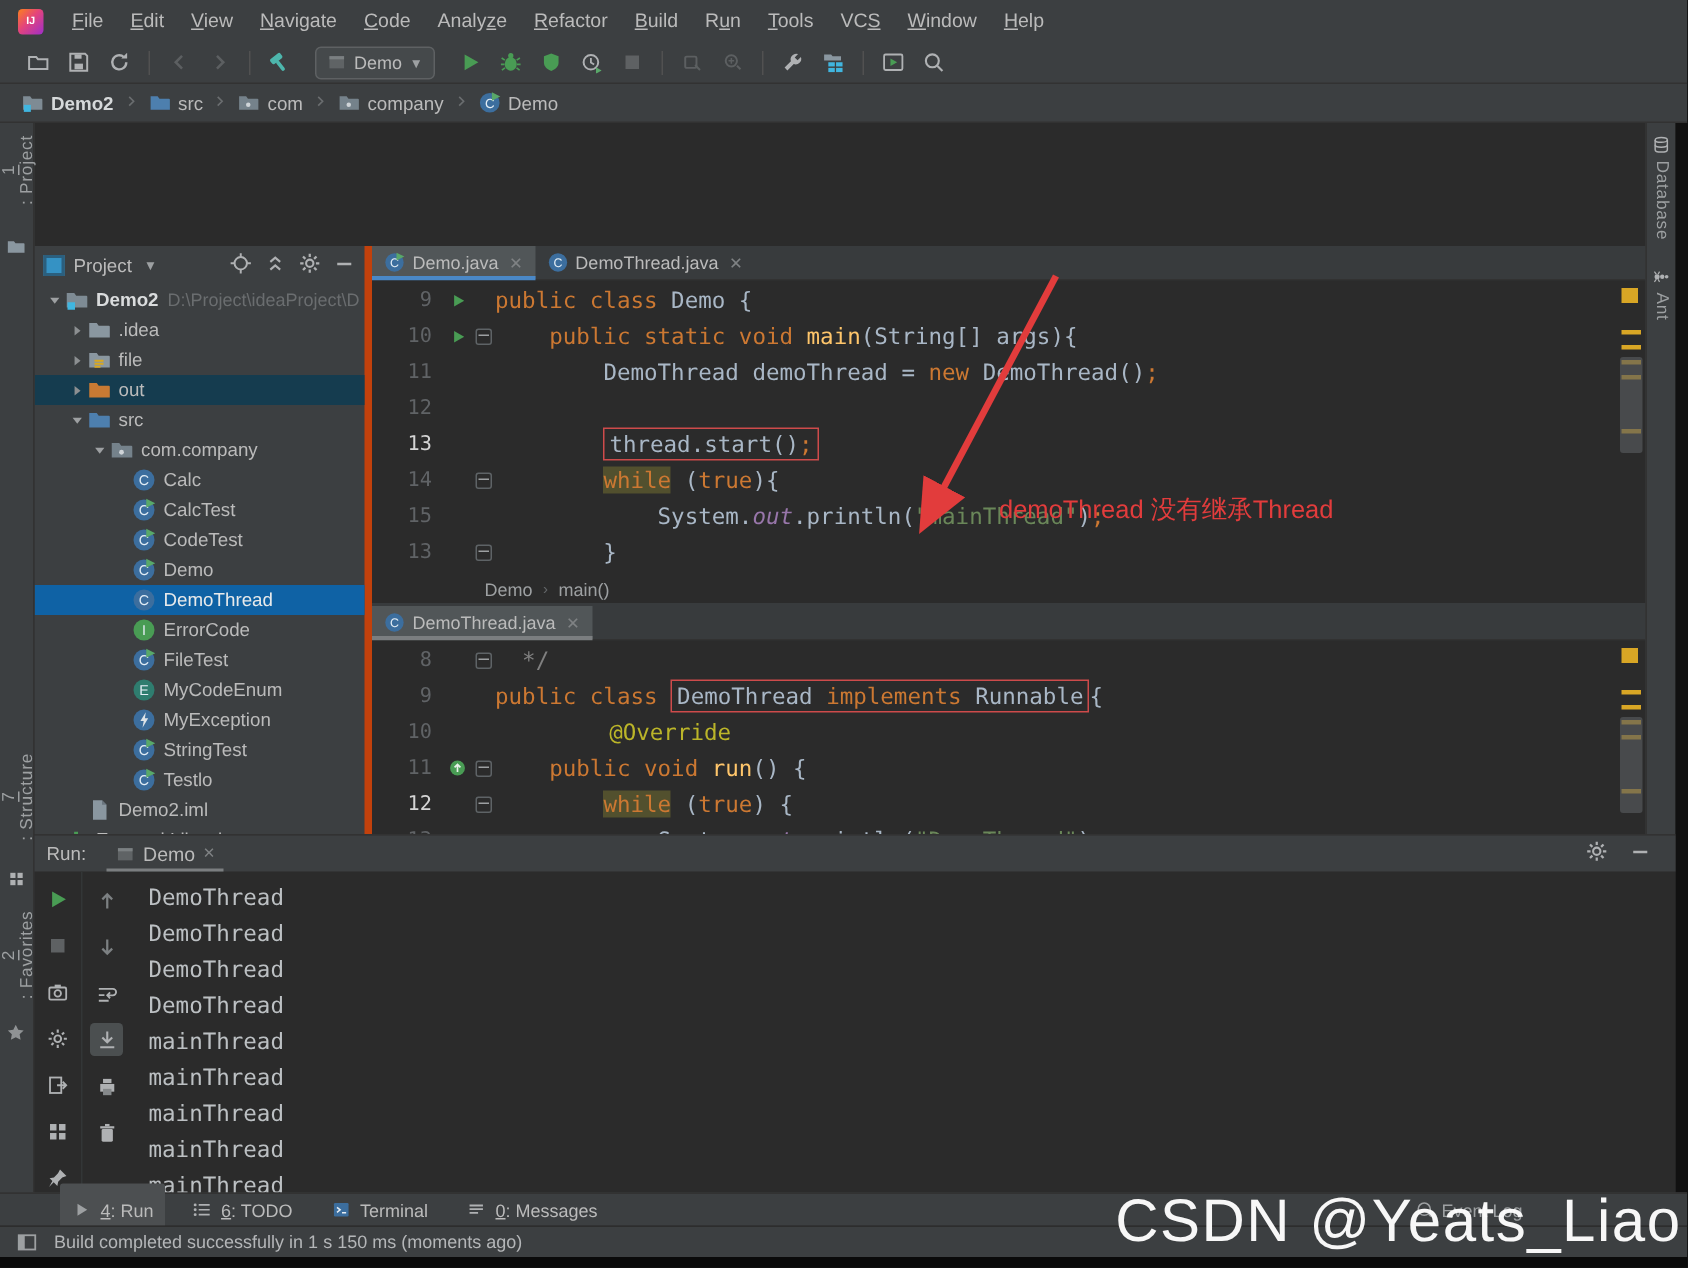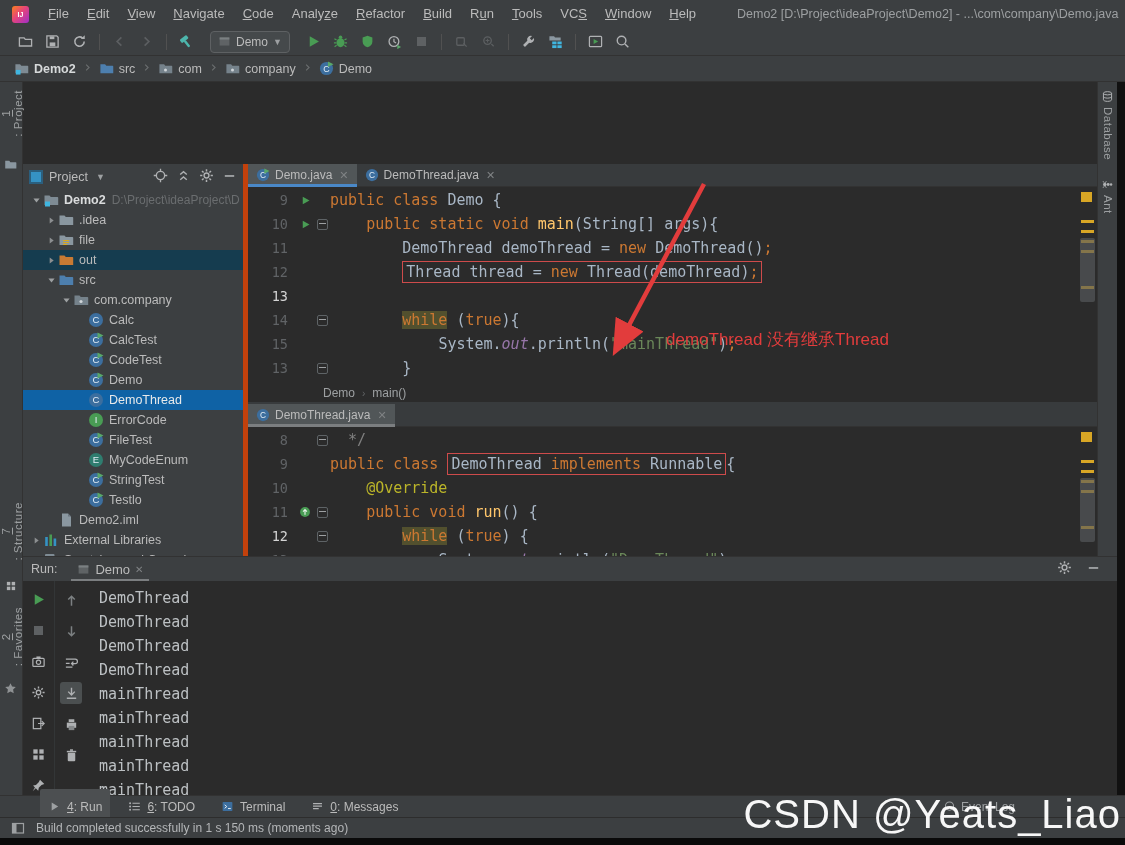--- a/index.html
+++ b/index.html
@@ -82,21 +82,21 @@
   .gslot{width:18px;flex:none;display:flex;align-items:center;justify-content:center;}
   .fslot{width:16px;flex:none;display:flex;align-items:center;justify-content:center;}
   .fold{width:9px;height:9px;border:1px solid #5e6366;border-radius:2px;position:relative;}
   .fold::after{content:"";position:absolute;left:1px;right:1px;top:3px;height:1px;background:#9da0a2;}
   .code-text{white-space:pre;color:#a9b7c6;}
   .seg-k{color:#cc7832;}
   .seg-d{color:#a9b7c6;}
   .seg-s{color:#6a8759;}
   .seg-m{color:#ffc66b;}
   .seg-f{color:#9876aa;font-style:italic;}
-  .seg-a{color:#bbb529;}
+  .seg-a{color:#bbb529;margin-left:40px;}
   .seg-c{color:#808080;}
   .seg-khl{color:#cc7832;background:#52502e;}
   .red-box{border:1px solid #ce4b4b;padding:1px 3px;}
   .crumbbar{height:18px;display:flex;align-items:center;padding-left:75px;font-size:12px;color:#9da0a2;gap:7px;background:#2b2b2b;}
   .crumbbar .sep{color:#636668;font-size:10px;}
   .scroll-strip{position:absolute;right:2px;width:17px;}
   .mark-orange{position:absolute;right:3px;width:11px;height:10px;background:#d8a625;}
   .mark-tick{position:absolute;right:1px;width:13px;height:3px;background:#d8a625;}
   .scroll-thumb{position:absolute;right:0;width:15px;background:#585b5d;opacity:.65;border-radius:2px;}
 
@@ -145,21 +145,20 @@
         <span class="menu-item"><u>C</u>ode</span>
         <span class="menu-item">Analy<u>z</u>e</span>
         <span class="menu-item"><u>R</u>efactor</span>
         <span class="menu-item"><u>B</u>uild</span>
         <span class="menu-item">R<u>u</u>n</span>
         <span class="menu-item"><u>T</u>ools</span>
         <span class="menu-item">VC<u>S</u></span>
         <span class="menu-item"><u>W</u>indow</span>
         <span class="menu-item"><u>H</u>elp</span>
       </div>
-    <div id="win-title">Demo2 [D:\Project\ideaProject\Demo2] - ...\com\company\Demo.java</div>
     <div id="win-controls">
         <div class="win-btn"></div>
       </div>
   </div>
 
   <div id="toolbar">
       <div class="tb-btn">
         <span class="icon" style="width: 15px; height: 15px;">
           <svg viewBox="0 0 16 16" xmlns="http://www.w3.org/2000/svg">
             <path d="M1.5 4.2h5l1.3 1.6h6.7v7H1.5z" fill="none" stroke="#afb1b3" stroke-width="1.4"></path>
@@ -594,20 +593,31 @@
                 <text x="8" y="11.4" font-size="9.5" fill="#e3edf5" text-anchor="middle" font-family="Liberation Sans, sans-serif">E</text>
               </svg>
             </span>
             <span class="lbl">MyCodeEnum</span>
           </div>
           <div class="tree-row" style="padding-left: 51px;">
             <span class="exp"></span>
             <span class="icon" style="width: 16px; height: 16px;">
               <svg viewBox="0 0 16 16" xmlns="http://www.w3.org/2000/svg">
                 <circle cx="8" cy="8" r="7" fill="#3c6e9e"></circle>
+                <text x="8" y="11.4" font-size="9.5" fill="#e3edf5" text-anchor="middle" font-family="Liberation Sans, sans-serif"></text>
+                <path d="M9.2 2.8L5.6 8.6h2.2L7 13.2l3.8-6.3H8.6z" fill="#dde3e8"></path>
+              </svg>
+            </span>
+            <span class="lbl">MyException</span>
+          </div>
+          <div class="tree-row" style="padding-left: 51px;">
+            <span class="exp"></span>
+            <span class="icon" style="width: 16px; height: 16px;">
+              <svg viewBox="0 0 16 16" xmlns="http://www.w3.org/2000/svg">
+                <circle cx="8" cy="8" r="7" fill="#3c6e9e"></circle>
                 <text x="8" y="11.4" font-size="9.5" fill="#e3edf5" text-anchor="middle" font-family="Liberation Sans, sans-serif">C</text>
                 <path d="M9.5.5l6 3-6 3z" fill="#59A869"></path>
               </svg>
             </span>
             <span class="lbl">StringTest</span>
           </div>
           <div class="tree-row" style="padding-left: 51px;">
             <span class="exp"></span>
             <span class="icon" style="width: 16px; height: 16px;">
               <svg viewBox="0 0 16 16" xmlns="http://www.w3.org/2000/svg">
@@ -720,26 +730,26 @@
             <div class="code-line">
               <span class="lnum">11</span>
               <span class="gslot"></span>
               <span class="fslot"></span>
               <span class="code-text"><span class="seg-d">        </span><span class="seg-d">DemoThread demoThread = </span><span class="seg-k">new </span><span class="seg-d">DemoThread()</span><span class="seg-k">;</span></span>
             </div>
             <div class="code-line">
               <span class="lnum">12</span>
               <span class="gslot"></span>
               <span class="fslot"></span>
-              <span class="code-text"><span class="seg-d">        </span><span class="red-box"><span class="seg-d">Thread thread = </span><span class="seg-k">new </span><span class="seg-d">Thread(demoThread)</span><span class="seg-k">;</span></span></span>
             </div>
             <div class="code-line">
               <span class="lnum cur">13</span>
               <span class="gslot"></span>
               <span class="fslot"></span>
+              <span class="code-text"><span class="seg-d">        </span><span class="red-box"><span class="seg-d">thread.start()</span><span class="seg-k">;</span></span></span>
             </div>
             <div class="code-line">
               <span class="lnum">14</span>
               <span class="gslot"></span>
               <span class="fslot">
                 <span class="fold"></span>
               </span>
               <span class="code-text"><span class="seg-d">        </span><span class="seg-khl">while</span><span class="seg-d"> (</span><span class="seg-k">true</span><span class="seg-d">){</span></span>
             </div>
             <div class="code-line">

